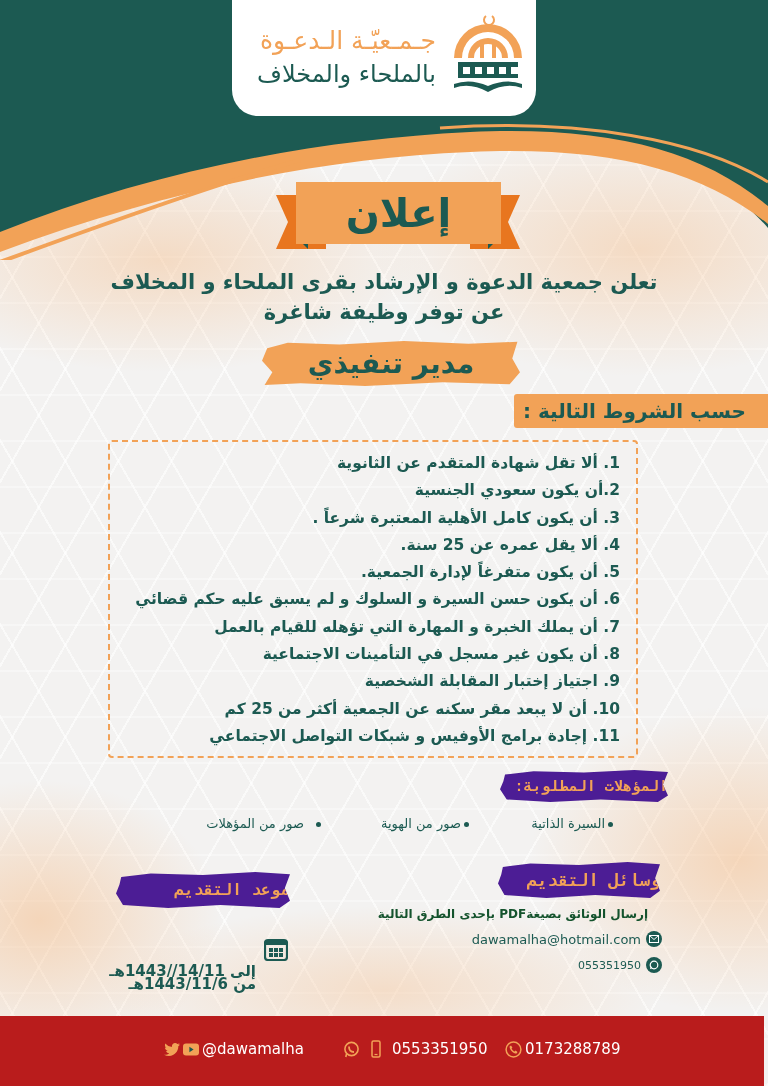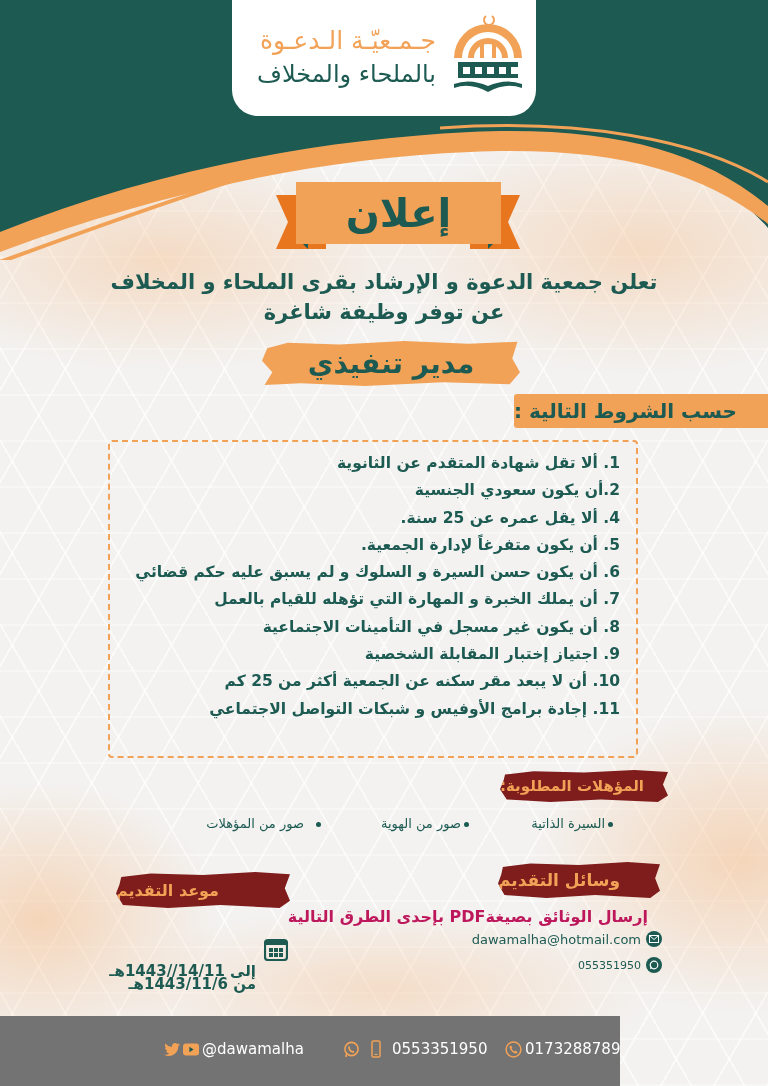--- a/index.html
+++ b/index.html
@@ -72,67 +72,67 @@
   }
   .brush-text {
     position: absolute; left: 262px; top: 340px; width: 258px; height: 46px;
     display: flex; align-items: center; justify-content: center;
     font-size: 28px; font-weight: bold; color: #1c5a52; direction: rtl;
   }
 
   .cond-tag {
     position: absolute; left: 514px; top: 394px; width: 254px; height: 34px;
     background: #f2a257; border-radius: 3px 0 0 3px;
-    display: flex; align-items: center; padding-right: 22px;
+    display: flex; align-items: center; justify-content: flex-end; padding-right: 22px;
   }
   .cond-text { font-size: 20px; font-weight: bold; color: #1c5a52; direction: rtl; }
 
   
   .cond-box {
     position: absolute; left: 108px; top: 440px; width: 530px; height: 318px;
     border: 2px dashed #f2a257; border-radius: 4px;
   }
   .cond-list {
     position: absolute; right: 16px; top: 8px; width: 510px;
     list-style: none; direction: rtl;
   }
   .cond-list li {
     font-size: 15.5px; font-weight: bold; color: #1c5a52;
     height: 27.3px; line-height: 27.3px; white-space: nowrap; text-align: right;
   }
 
   
   .brush-green {
-    position: absolute; background: #7f1d1d;
+    position: absolute; background: #4c1d95;
     clip-path: polygon(3% 14%, 20% 4%, 50% 8%, 80% 0%, 100% 6%, 97% 45%, 100% 80%, 94% 100%, 60% 92%, 30% 100%, 4% 92%, 0% 60%, 2% 35%);
-    display: flex; align-items: center; justify-content: flex-start;
+    display: flex; align-items: center; justify-content: flex-end; font-family: Liberation Mono, monospace;
   }
   .brush-green span { color: #f2a257; font-weight: bold; direction: rtl; white-space: nowrap; }
 
   .quals {
     position: absolute; top: 816px; font-size: 13px; font-weight: normal; color: #1c5a52; direction: rtl; white-space: nowrap;
   }
   .dot { display: inline-block; width: 5px; height: 5px; border-radius: 50%; background: #1c5a52; vertical-align: middle; margin: 0 3px; }
 
   .send-line {
-    position: absolute; right: 120px; top: 907px; font-size: 16px; font-weight: bold; color: #be185d; direction: rtl; white-space: nowrap;
+    position: absolute; right: 120px; top: 907px; font-size: 12px; font-weight: bold; color: #14532d; direction: rtl; white-space: nowrap;
   }
   .contact-row { position: absolute; display: flex; align-items: center; gap: 5px; white-space: nowrap; text-align: center; }
   .email-text { font-size: 13px; color: #1c5a52; }
   .phone-text { font-size: 11px; color: #1c5a52; }
   .icon-circle {
     width: 16px; height: 16px; border-radius: 50%;
     background: #1c5a52; display: flex; align-items: center; justify-content: center;
   }
 
   .date-line { position: absolute; font-size: 15px; font-weight: bold; color: #1c5a52; direction: rtl; white-space: nowrap; }
 
   
   .footer {
-    position: absolute; left: 0; top: 1016px; width: 620px; height: 70px; background: #737373;
+    position: absolute; left: 0; top: 1016px; width: 764px; height: 70px; background: #b91c1c;
   }
   .foot-item { position: absolute; top: 24px; display: flex; align-items: center; gap: 3px; white-space: nowrap; }
   .foot-text { font-size: 15px; color: #ffffff; }
 </style>
 </head>
 <body>
 
 <div class="bg"></div>
 
 <svg class="top-green" viewBox="0 0 768 260" width="768" height="260">
@@ -181,20 +181,21 @@
 <div class="brush-text">مدير تنفيذي</div>
 
 <div class="cond-tag">
   <span class="cond-text">حسب الشروط التالية :</span>
 </div>
 
 <div class="cond-box">
   <ul class="cond-list">
     <li>1. ألا تقل شهادة المتقدم عن الثانوية</li>
     <li>2.أن يكون سعودي الجنسية</li>
+    <li>3. أن يكون كامل الأهلية المعتبرة شرعاً .</li>
     <li>4. ألا يقل عمره عن 25 سنة.</li>
     <li>5. أن يكون متفرغاً لإدارة الجمعية.</li>
     <li>6. أن يكون حسن السيرة و السلوك و لم يسبق عليه حكم قضائي</li>
     <li>7. أن يملك الخبرة و المهارة التي تؤهله للقيام بالعمل</li>
     <li>8. أن يكون غير مسجل في التأمينات الاجتماعية</li>
     <li>9. اجتياز إختبار المقابلة الشخصية</li>
     <li>10. أن لا يبعد مقر سكنه عن الجمعية أكثر من 25 كم</li>
     <li>11. إجادة برامج الأوفيس و شبكات التواصل الاجتماعي</li>
   </ul>
 </div>

